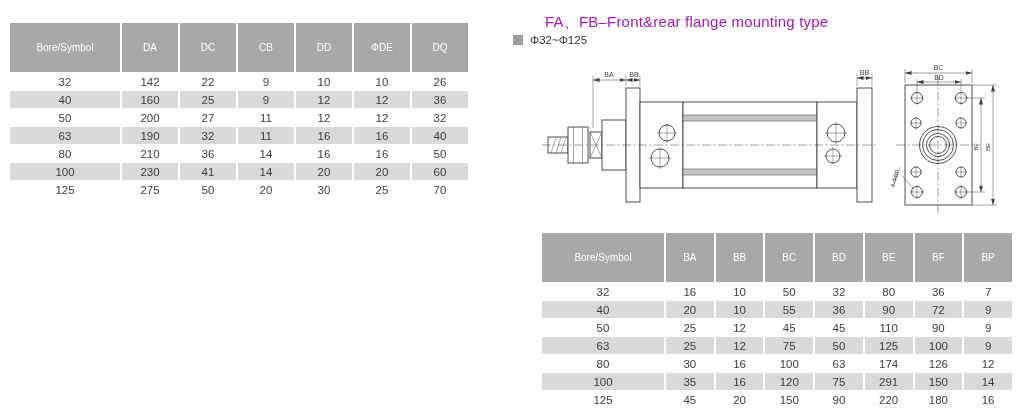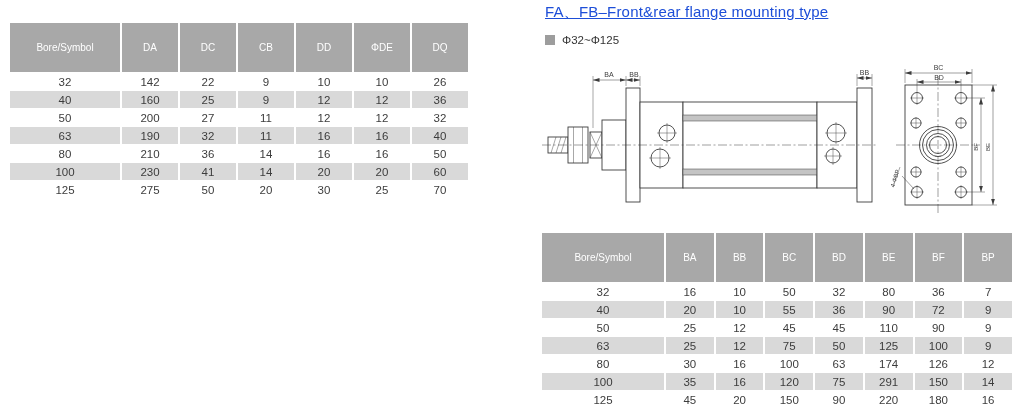--- a/index.html
+++ b/index.html
@@ -17,24 +17,24 @@
     font-size:11.5px;height:17px;padding:0;text-align:center;color:var(--body-text,#3c3c3c);
     background:#fff;
   }
   table.spec tbody tr:nth-child(even) td{background:var(--row-alt,#d9d9d9);}
   table.tbl-left{left:8px;top:22px;width:462px;}
   table.tbl-left th:first-child{width:80px;}
   table.tbl-right{left:540px;top:232px;width:474px;}
   table.tbl-right th:first-child{width:92px;}
   
   .sec-title{
-    position:absolute;left:545px;top:3px;font-size:15px;color:#1d4ed8;
-    letter-spacing:.2px;white-space:nowrap;text-decoration:underline;
+    position:absolute;left:545px;top:13px;font-size:15px;color:#a21caf;
+    letter-spacing:.2px;white-space:nowrap;
   }
-  .sec-sub{position:absolute;left:545px;top:34px;display:flex;align-items:center;gap:7px;}
+  .sec-sub{position:absolute;left:513px;top:34px;display:flex;align-items:center;gap:7px;}
   .sq{width:10px;height:10px;background:var(--accent-square,#9d9d9d);display:inline-block;}
   .sub-txt{font-size:11.5px;color:#333;}
   
   svg.drawing{position:absolute;left:540px;top:58px;}
   .ln{fill:#fff;stroke:#3c3c3c;stroke-width:.9;}
   .lnn{fill:none;stroke:#3c3c3c;stroke-width:.9;}
   .thin{fill:none;stroke:#3c3c3c;stroke-width:.45;}
   .band{fill:#c4c4c4;stroke:#3c3c3c;stroke-width:.5;}
   .cl{fill:none;stroke:#3c3c3c;stroke-width:.5;stroke-dasharray:9 2.5 2 2.5;}
   .dim{fill:none;stroke:#3c3c3c;stroke-width:.5;}

